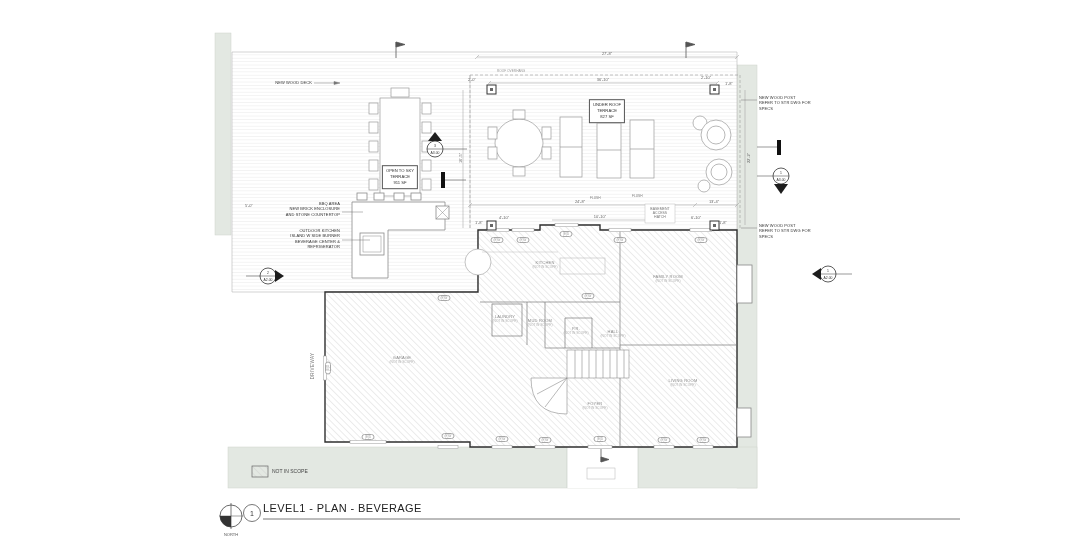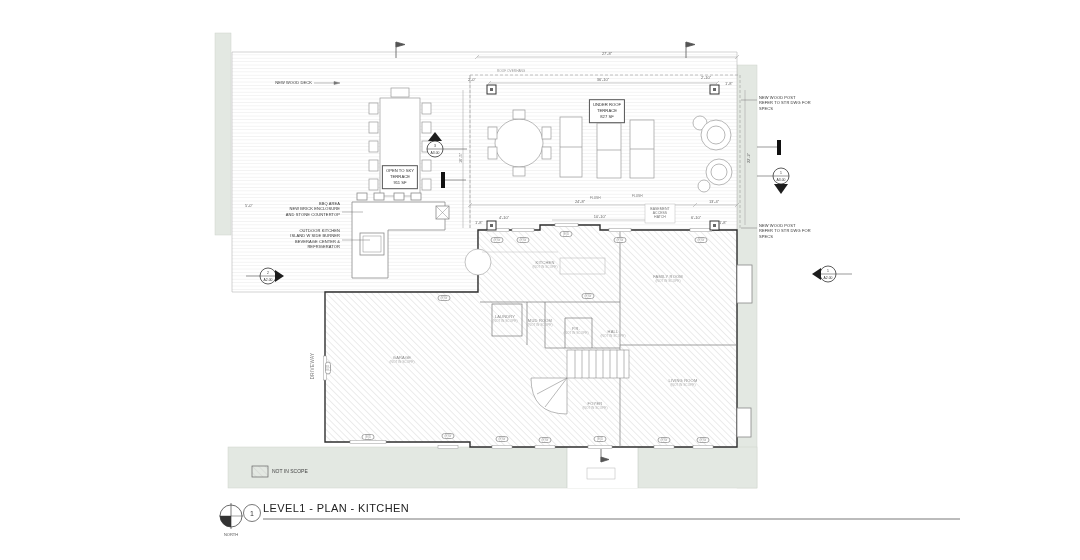--- a/index.html
+++ b/index.html
@@ -264,21 +264,21 @@
     <line x1="219" y1="516" x2="243" y2="516" stroke="#444" stroke-width="0.5"></line>
     <path d="M231,516 L231,527 A11,11 0 0 1 220,516 Z" fill="#333"></path>
   </g>
 
   <circle cx="252" cy="513" r="8.5" fill="#fff" stroke="#555" stroke-width="0.8"></circle>
   <line x1="263" y1="519" x2="960" y2="519" stroke="#555" stroke-width="0.8"></line>
 </svg>
 
 <div id="labels">
 
-  <div class="t title" style="left:263px;top:502px;">LEVEL1 - PLAN - KITCHEN</div>
+  <div class="t title" style="left:263px;top:502px;">LEVEL1 - PLAN - BEVERAGE</div>
   <div class="t c" style="left:252px;top:513px;font-size:7px;color:#333;">1</div>
   <div class="t c" style="left:231px;top:534px;font-size:4px;color:#555;">NORTH</div>
   <div class="t" style="left:272px;top:468px;font-size:5px;color:#444;">NOT IN SCOPE</div>
 
   <div class="t ann ra" style="left:312px;top:80px;">NEW WOOD DECK</div>
   <div class="t ann ra pre" style="left:340px;top:201px;">BBQ AREA
 NEW BRICK ENCLOSURE
 AND STONE COUNTERTOP</div>
   <div class="t ann ra pre" style="left:340px;top:228px;">OUTDOOR KITCHEN
 ISLAND W SIDE BURNER

